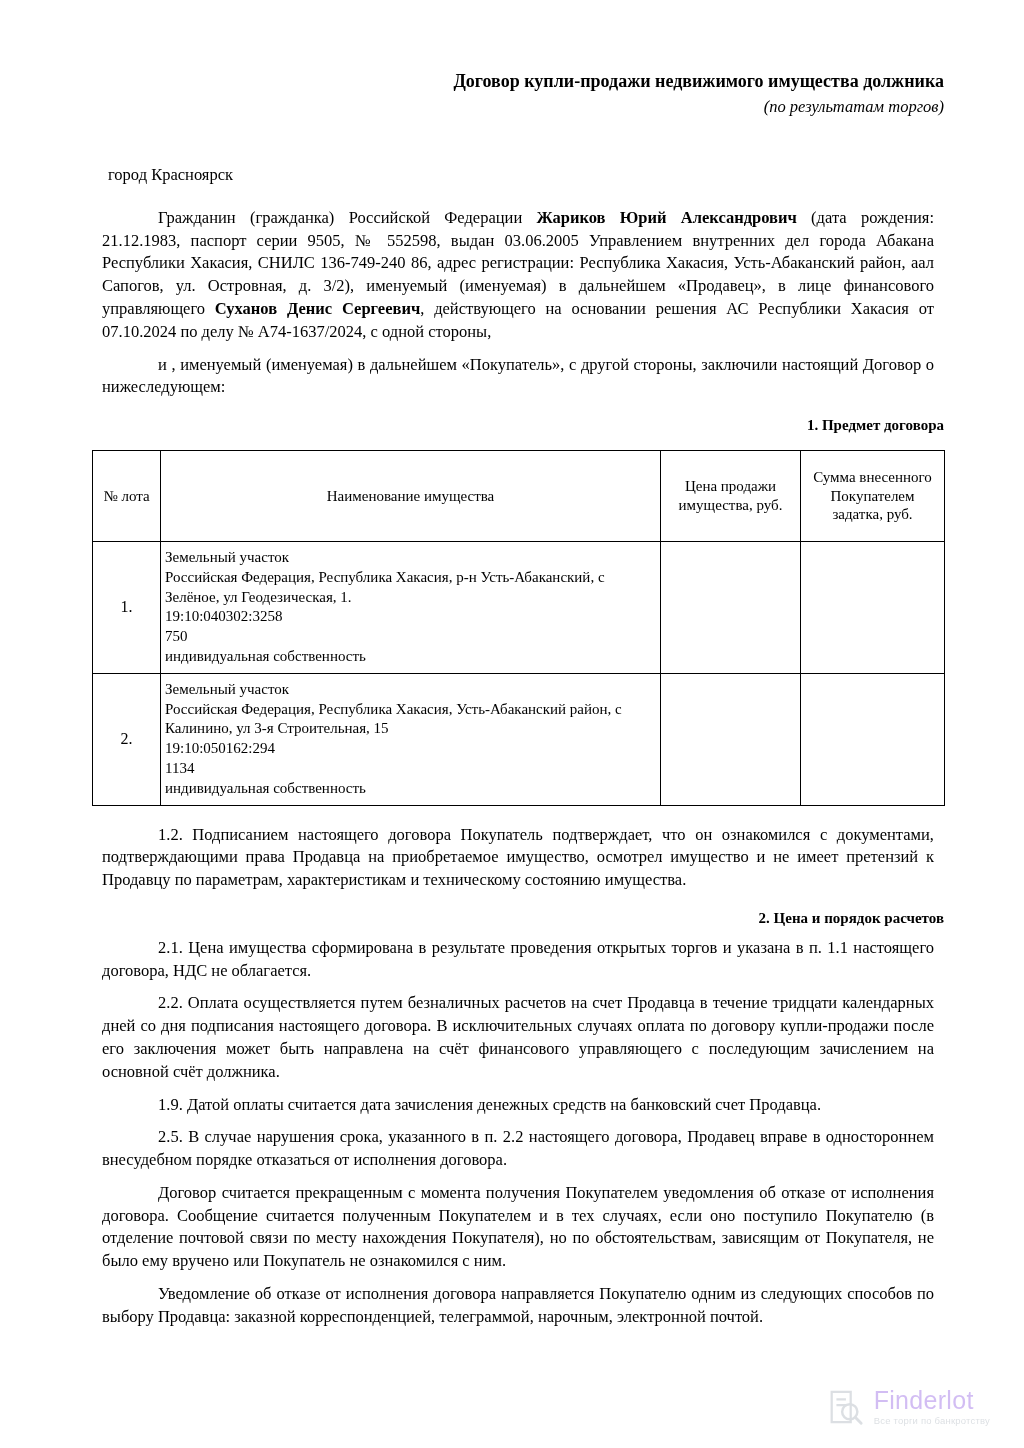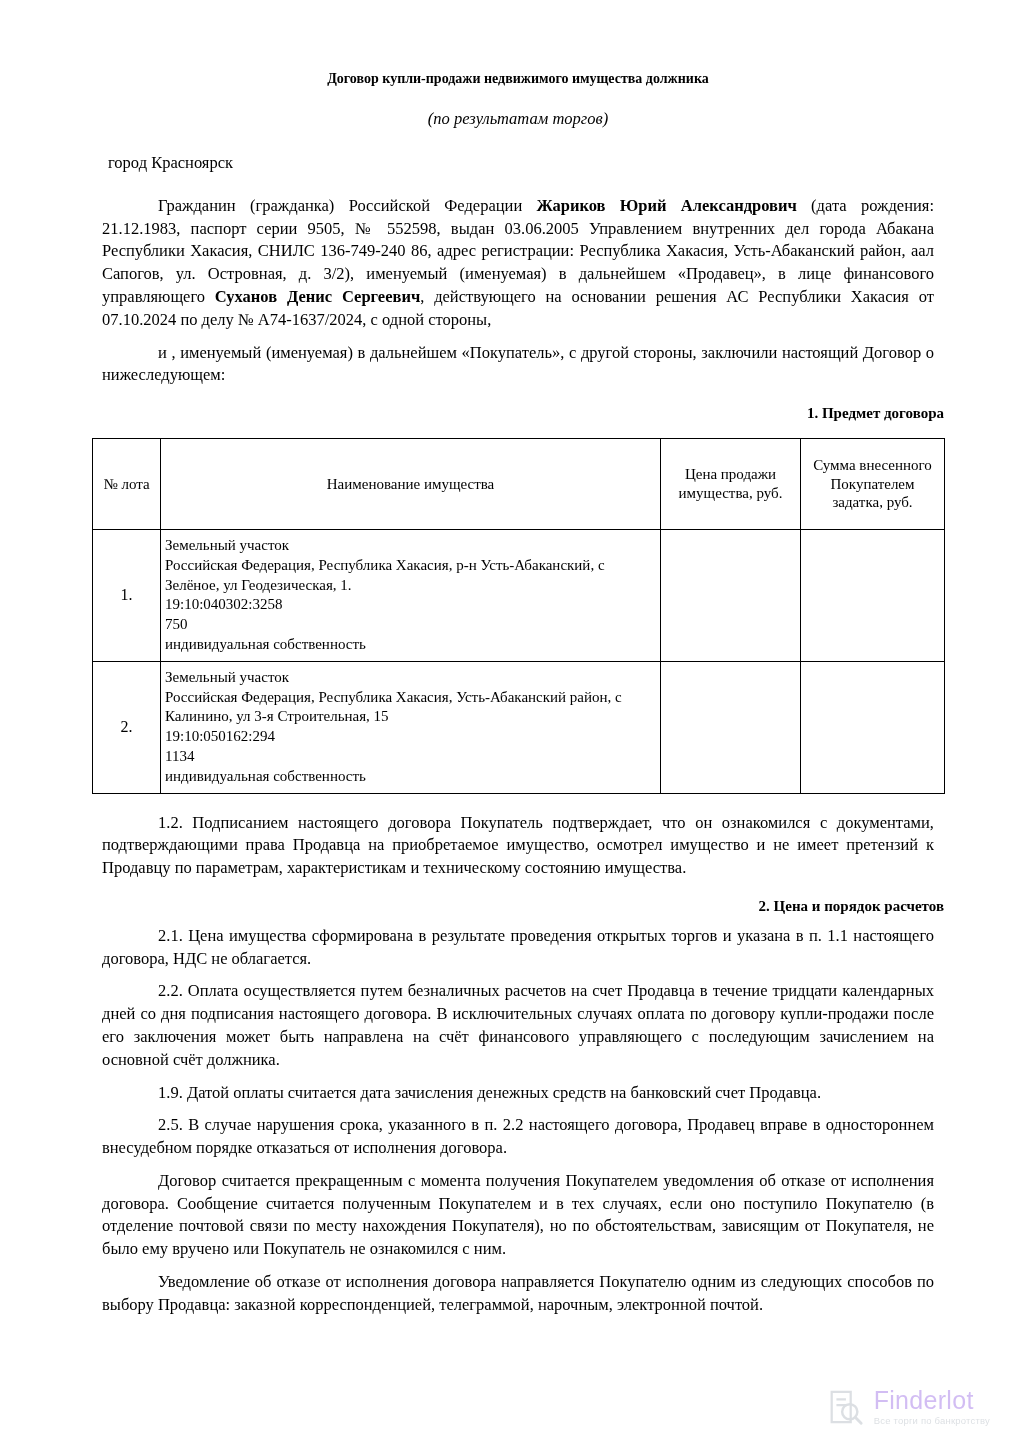--- a/index.html
+++ b/index.html
@@ -22,35 +22,35 @@
     padding: 0;
     box-sizing: border-box;
   }
   .content {
     position: absolute;
     left: 92px;
     top: 70px;
     width: 852px;
   }
   .doc-title {
-    text-align: center;
+    text-align: right;
     font-weight: bold;
-    font-size: 14px;
+    font-size: 18px;
     line-height: 1.25;
     margin: 0;
   }
   .doc-subtitle {
-    text-align: center;
+    text-align: right;
     font-style: italic;
     font-size: 16.5px;
     line-height: 1.3;
-    margin: 20px 0 0 0;
+    margin: 3px 0 0 0;
   }
   .city {
-    margin-top: 24px;
+    margin-top: 48px;
     font-size: 16.5px;
     padding-left: 16px;
   }
   p.para {
     margin: 10px;
     font-size: 16.5px;
     line-height: 1.38;
     text-align: justify;
     text-indent: 56px;
   }

